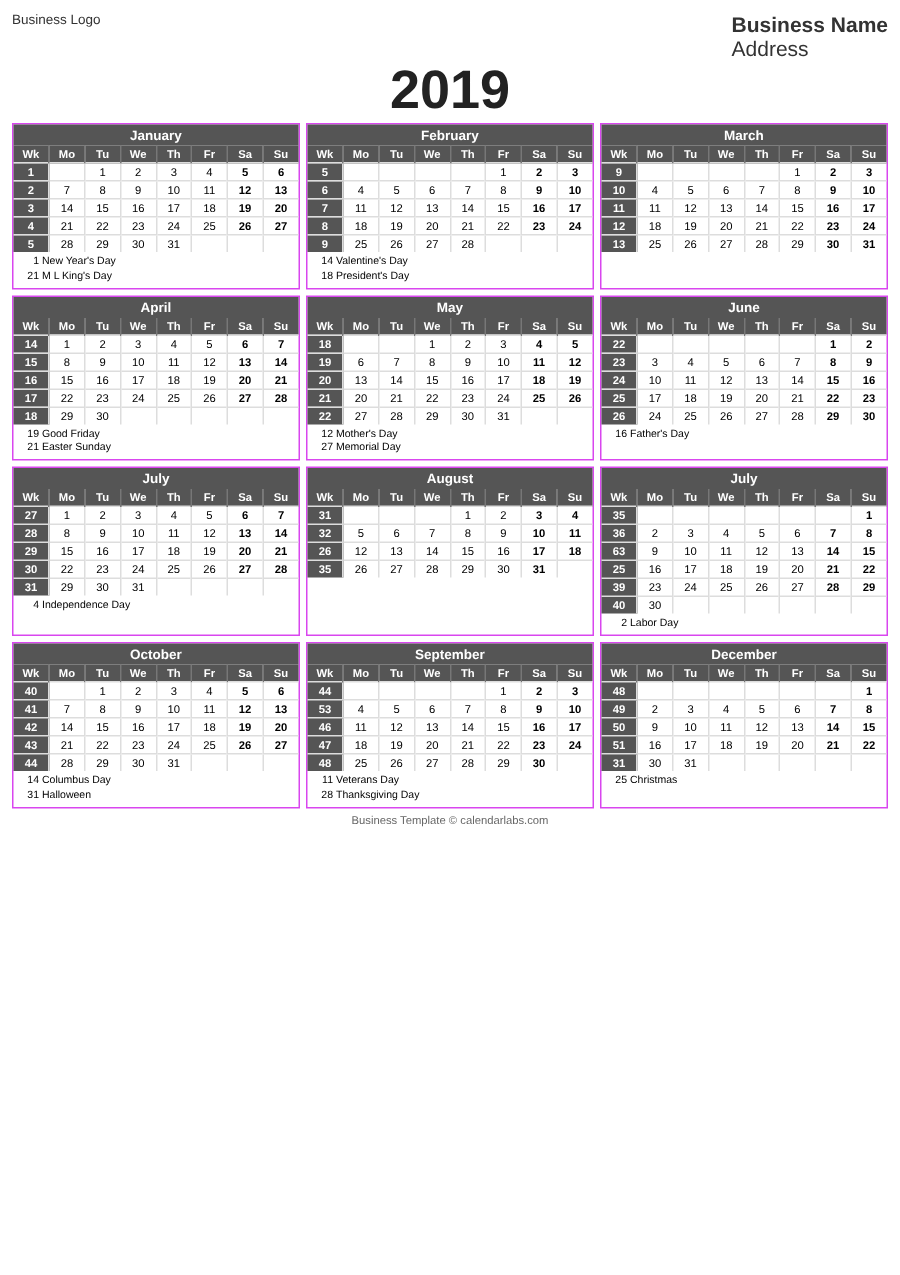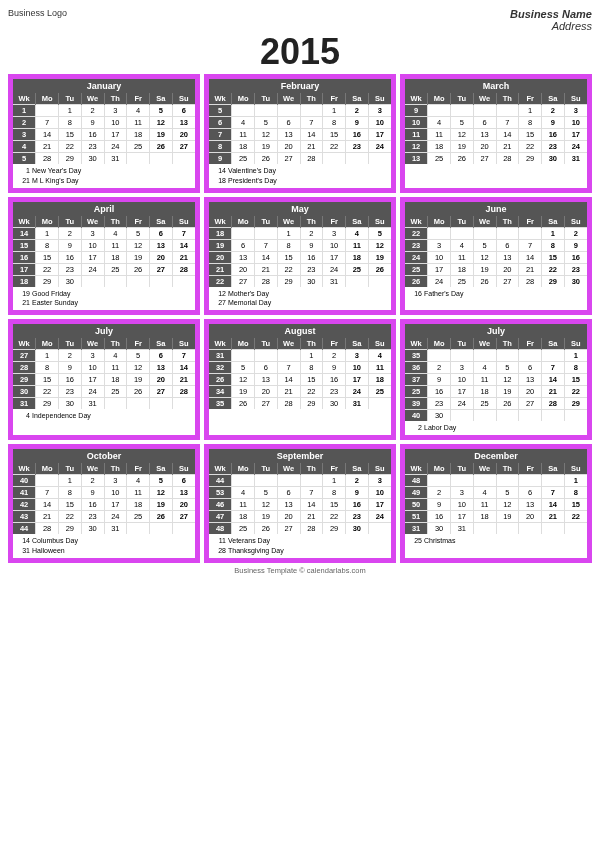--- a/index.html
+++ b/index.html
@@ -17,37 +17,37 @@
       padding: 8px;
       position: relative;
     }
     .header {
       display: flex;
       justify-content: space-between;
       align-items: flex-start;
       margin-bottom: 2px;
     }
     .business-logo { font-size: 9px; color: #333; }
-    .business-name { font-size: 11px; color: #333; text-align: right; font-style: italic; }
+    .business-name { font-size: 14px; color: #333; text-align: left; }
     .business-name .name { font-weight: bold; }
     .year-title {
       text-align: center;
       font-size: 36px;
       font-weight: bold;
       color: #222;
       margin-bottom: 4px;
       line-height: 1;
     }
     .calendars-grid {
       display: grid;
       grid-template-columns: 1fr 1fr 1fr;
       gap: 4px;
     }
     .month-block {
-      border: 5px solid #d946ef;
+      border: 1px solid #d946ef;
     }
     .month-title {
       background: #555;
       color: #fff;
       text-align: center;
       font-size: 9px;
       font-weight: bold;
       padding: 2px 0;
     }
     .cal-table {
@@ -104,21 +104,21 @@
 
 <div class="page">
   <div class="header">
     <div class="business-logo">Business Logo</div>
     <div class="business-name">
       <div class="name">Business Name</div>
       <div>Address</div>
     </div>
   </div>
 
-  <div class="year-title">2015</div>
+  <div class="year-title">2019</div>
 
   <div class="calendars-grid" id="cal-grid">
   <div class="month-block">
         <div class="month-title">January</div>
         <table class="cal-table">
           <thead>
             <tr>
               <th>Wk</th>
               <th>Mo</th>
               <th>Tu</th>
@@ -660,30 +660,20 @@
               <td class="wk">26</td>
               <td>12</td>
               <td>13</td>
               <td>14</td>
               <td>15</td>
               <td>16</td>
               <td class="sat bold" style="font-weight: bold;">17</td>
               <td class="sun bold" style="font-weight: bold;">18</td>
             </tr>
             <tr>
-              <td class="wk">34</td>
-              <td>19</td>
-              <td>20</td>
-              <td>21</td>
-              <td>22</td>
-              <td>23</td>
-              <td class="sat bold" style="font-weight: bold;">24</td>
-              <td class="sun bold" style="font-weight: bold;">25</td>
-            </tr>
-            <tr>
               <td class="wk">35</td>
               <td>26</td>
               <td>27</td>
               <td>28</td>
               <td>29</td>
               <td>30</td>
               <td class="sat bold" style="font-weight: bold;">31</td>
               <td class="sun bold" style="font-weight: bold;"></td>
             </tr>
           </tbody>
@@ -720,21 +710,21 @@
               <td class="wk">36</td>
               <td>2</td>
               <td>3</td>
               <td>4</td>
               <td>5</td>
               <td>6</td>
               <td class="sat bold" style="font-weight: bold;">7</td>
               <td class="sun bold" style="font-weight: bold;">8</td>
             </tr>
             <tr>
-              <td class="wk">37</td>
+              <td class="wk">63</td>
               <td>9</td>
               <td>10</td>
               <td>11</td>
               <td>12</td>
               <td>13</td>
               <td class="sat bold" style="font-weight: bold;">14</td>
               <td class="sun bold" style="font-weight: bold;">15</td>
             </tr>
             <tr>
               <td class="wk">25</td>

